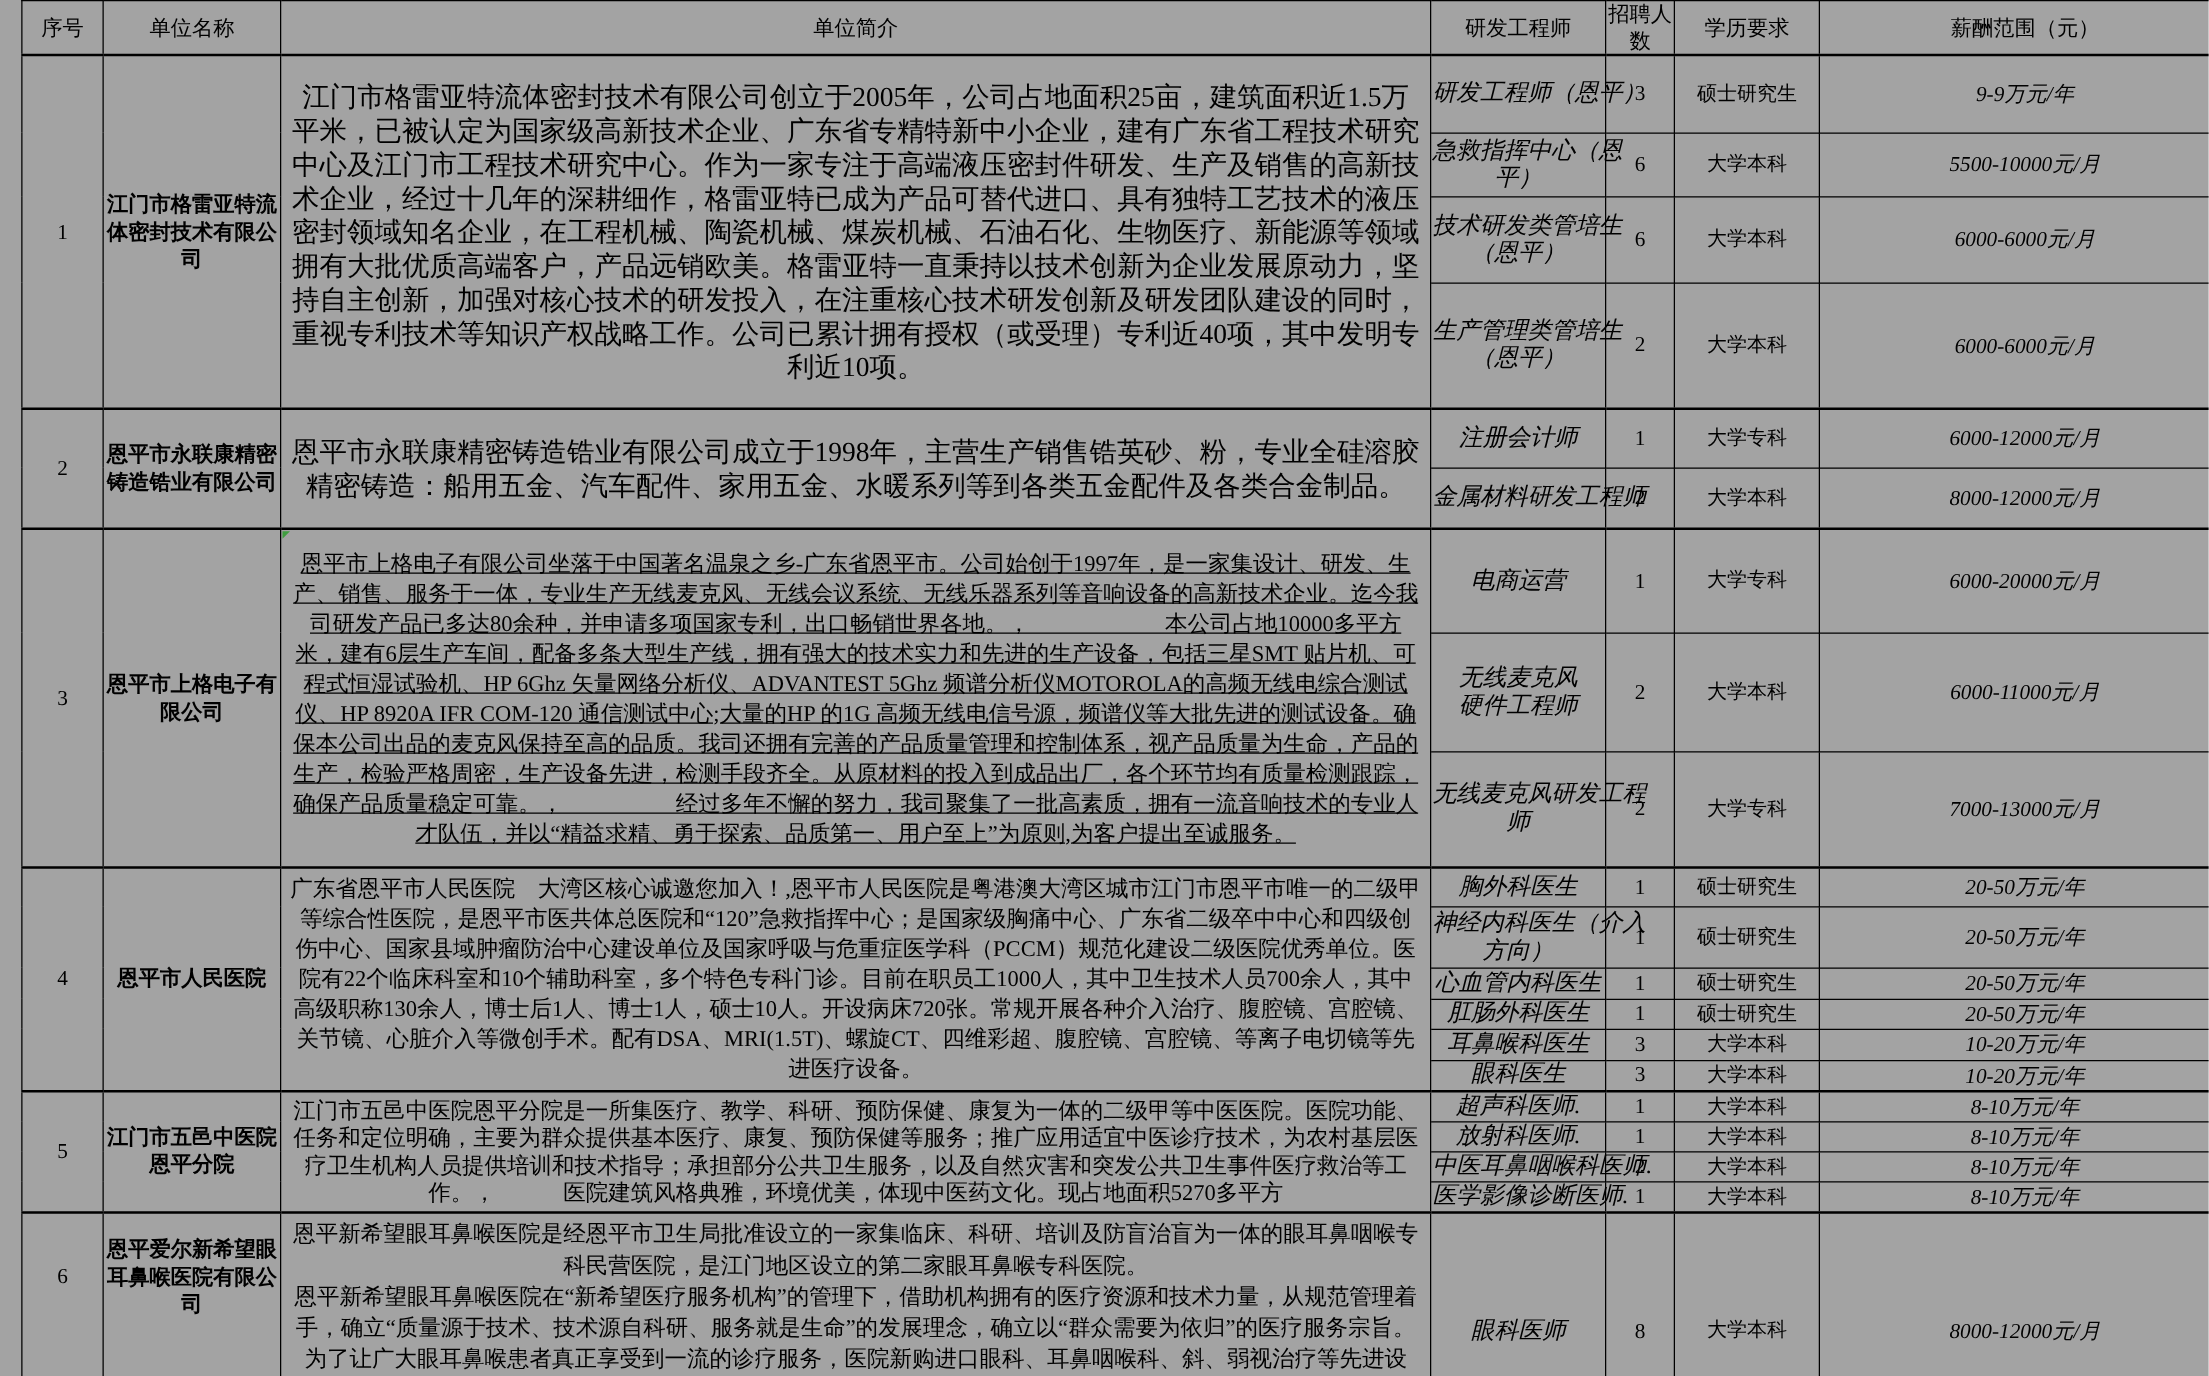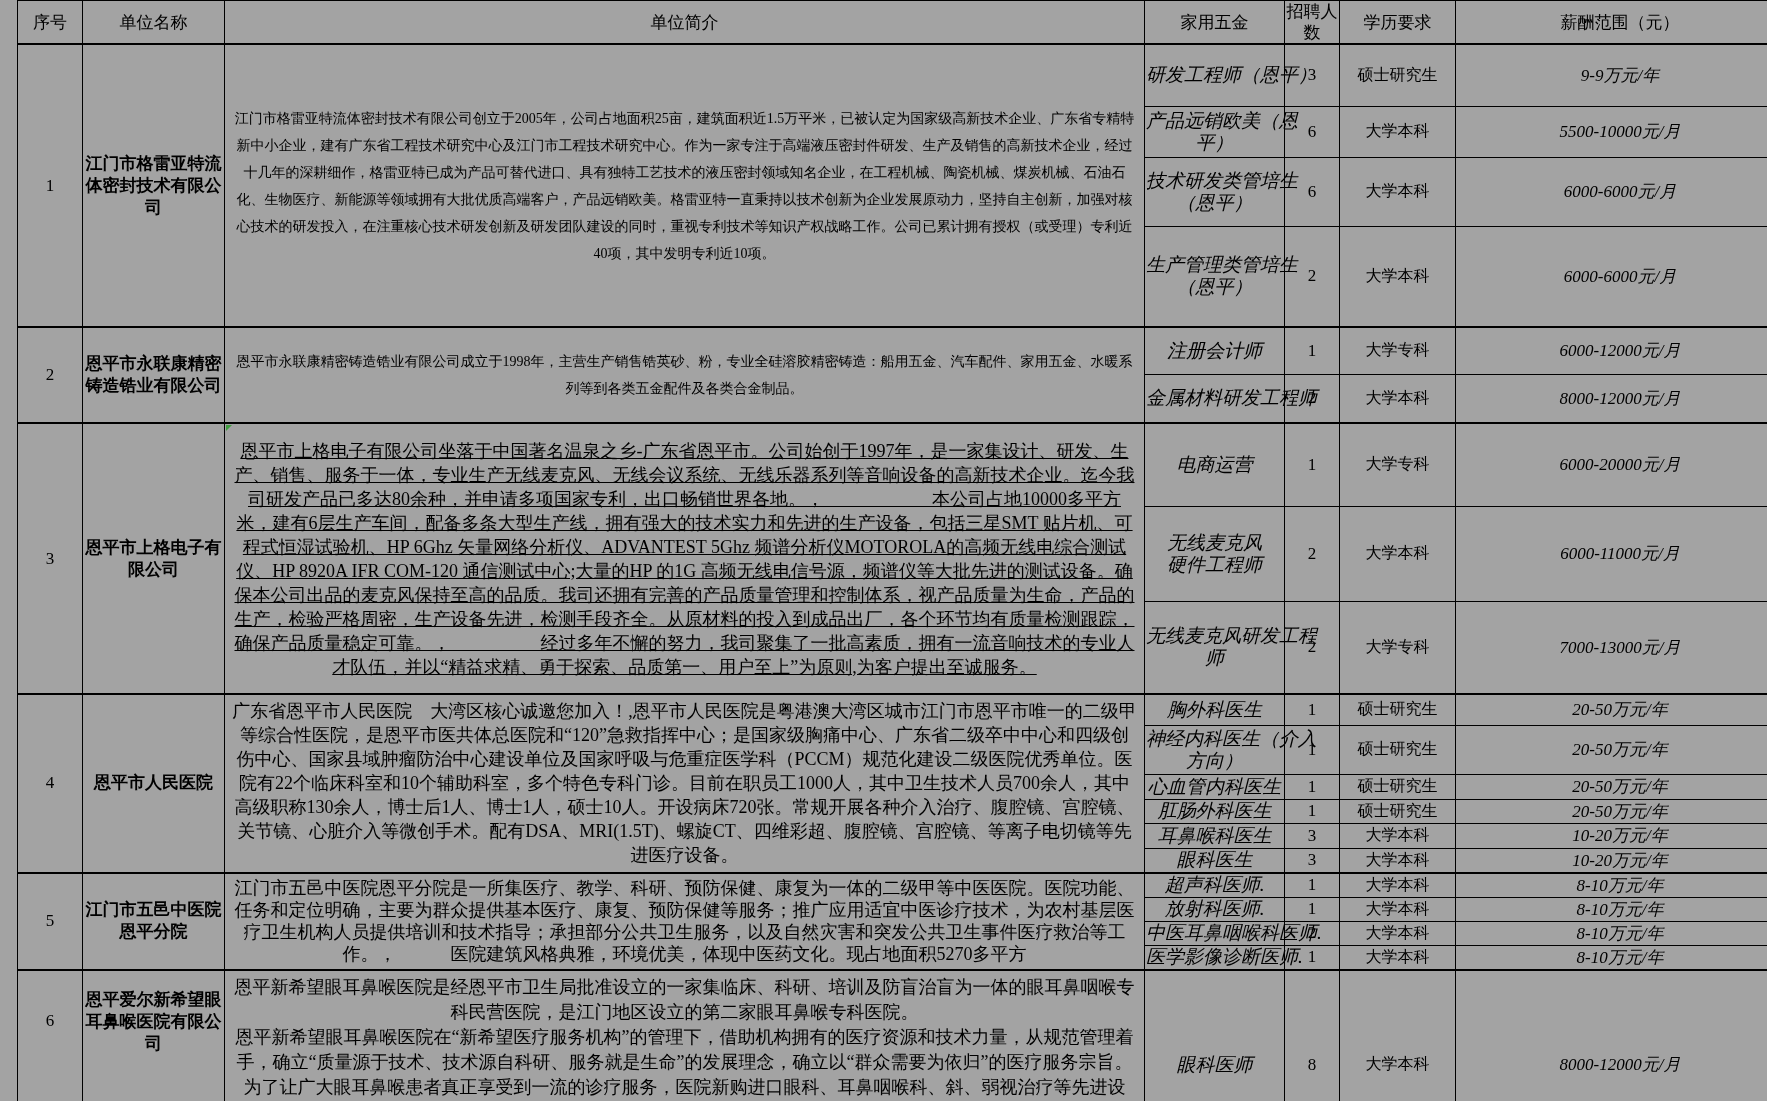--- a/index.html
+++ b/index.html
@@ -5,21 +5,21 @@
   * { box-sizing: border-box; }
   html,body { margin:0; padding:0; background:#fff; }
   body { font-family:"Liberation Serif","DejaVu Serif",serif; color:#000; }
   .sheet { width:1767px; height:1101px; overflow:hidden; background:#a3a3a3;padding-left:17px; }
   table { border-collapse:collapse; table-layout:fixed; width:1767px; }
   th, td { border:1px solid #000; vertical-align:middle; text-align:center; font-weight:normal; padding:0; }
   thead th { font-size:17px; line-height:21px; border-bottom:2px solid #000; }
   tr.company-start td { border-top:2px solid #000; }
   .c-no   { font-size:17px; }
   .c-name { font-size:17px; line-height:22px; padding:0 2px;font-weight:bold; }
-  .c-intro{ font-size:14px; line-height:27px; padding:0 7px; overflow:hidden; }
+  .c-intro{ font-size:22px; line-height:27px; padding:0 7px; overflow:hidden; }
   .c-intro.lh24 { font-size:18px; line-height:24px; }
   .c-intro.lh22 { font-size:18px; line-height:22px; }
   .c-intro.lh25 { font-size:18px; line-height:25px; white-space:pre-line; }
   .c-pos  { font-size:19px; line-height:22px; white-space:pre; padding:0 1px;font-style:italic; }
   .c-count{ font-size:17px; }
   .c-edu  { font-size:16px;margin-left:40px; }
   .c-sal  { font-size:17px;font-style:italic; }
   .rel { position:relative;text-decoration:underline; }
   .flag { position:absolute; top:1px; left:1px; width:0; height:0;
           border-top:6px solid #3f9d3f; border-right:6px solid transparent; }
@@ -40,39 +40,39 @@
     <col style="width:140px">
         <col style="width:55px">
         <col style="width:116px">
         <col style="width:329px">
   </colgroup>
   <thead>
     <tr style="height:40px">
       <th>序号</th>
       <th>单位名称</th>
       <th>单位简介</th>
-      <th>家用五金</th>
+      <th>研发工程师</th>
       <th>招聘人数</th>
       <th>学历要求</th>
       <th>薪酬范围（元）</th>
     </tr>
   </thead>
   <tbody>
 
     <tr class="company-start" style="height:62px">
       <td class="c-no" rowspan="4">1</td>
       <td class="c-name" rowspan="4">江门市格雷亚特流体密封技术有限公司</td>
       <td class="c-intro" rowspan="4">江门市格雷亚特流体密封技术有限公司创立于2005年，公司占地面积25亩，建筑面积近1.5万平米，已被认定为国家级高新技术企业、广东省专精特新中小企业，建有广东省工程技术研究中心及江门市工程技术研究中心。作为一家专注于高端液压密封件研发、生产及销售的高新技术企业，经过十几年的深耕细作，格雷亚特已成为产品可替代进口、具有独特工艺技术的液压密封领域知名企业，在工程机械、陶瓷机械、煤炭机械、石油石化、生物医疗、新能源等领域拥有大批优质高端客户，产品远销欧美。格雷亚特一直秉持以技术创新为企业发展原动力，坚持自主创新，加强对核心技术的研发投入，在注重核心技术研发创新及研发团队建设的同时，重视专利技术等知识产权战略工作。公司已累计拥有授权（或受理）专利近40项，其中发明专利近10项。</td>
       <td class="c-pos">研发工程师（恩平）</td>
       <td class="c-count">3</td>
       <td class="c-edu">硕士研究生</td>
       <td class="c-sal">9-9万元/年</td>
     </tr>
     <tr style="height:51px">
-      <td class="c-pos">产品远销欧美（恩
+      <td class="c-pos">急救指挥中心（恩
 平）</td>
       <td class="c-count">6</td>
       <td class="c-edu">大学本科</td>
       <td class="c-sal">5500-10000元/月</td>
     </tr>
     <tr style="height:69px">
       <td class="c-pos">技术研发类管培生
 （恩平）</td>
       <td class="c-count">6</td>
       <td class="c-edu">大学本科</td>

